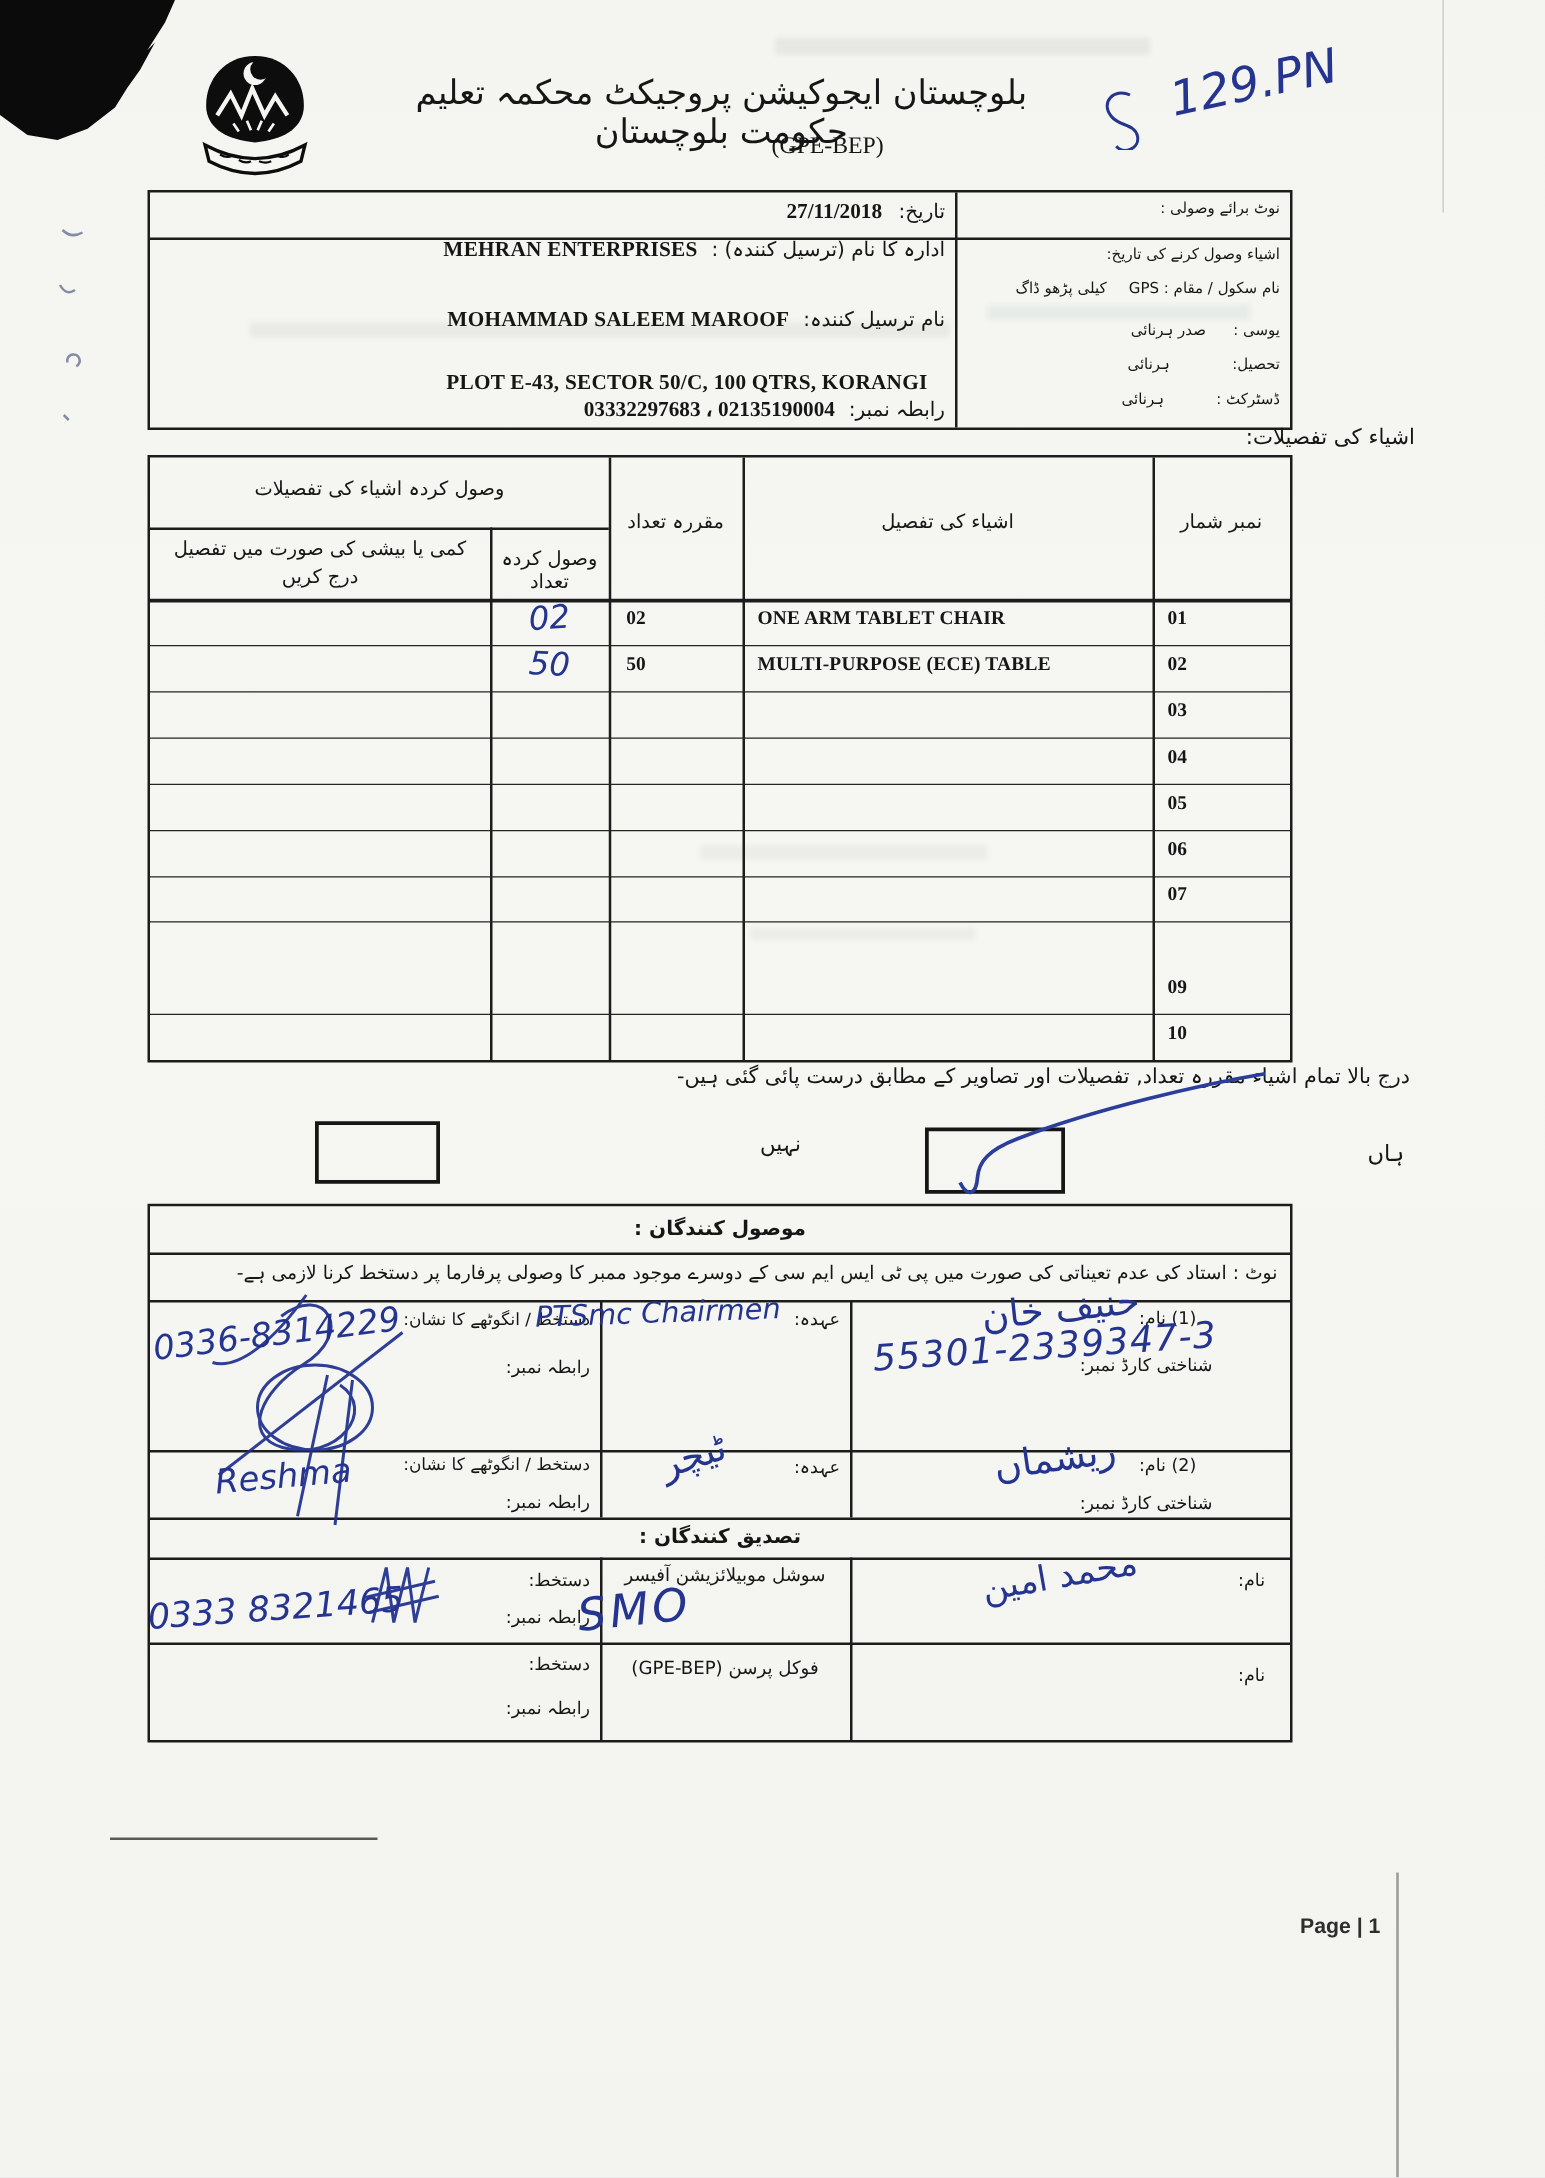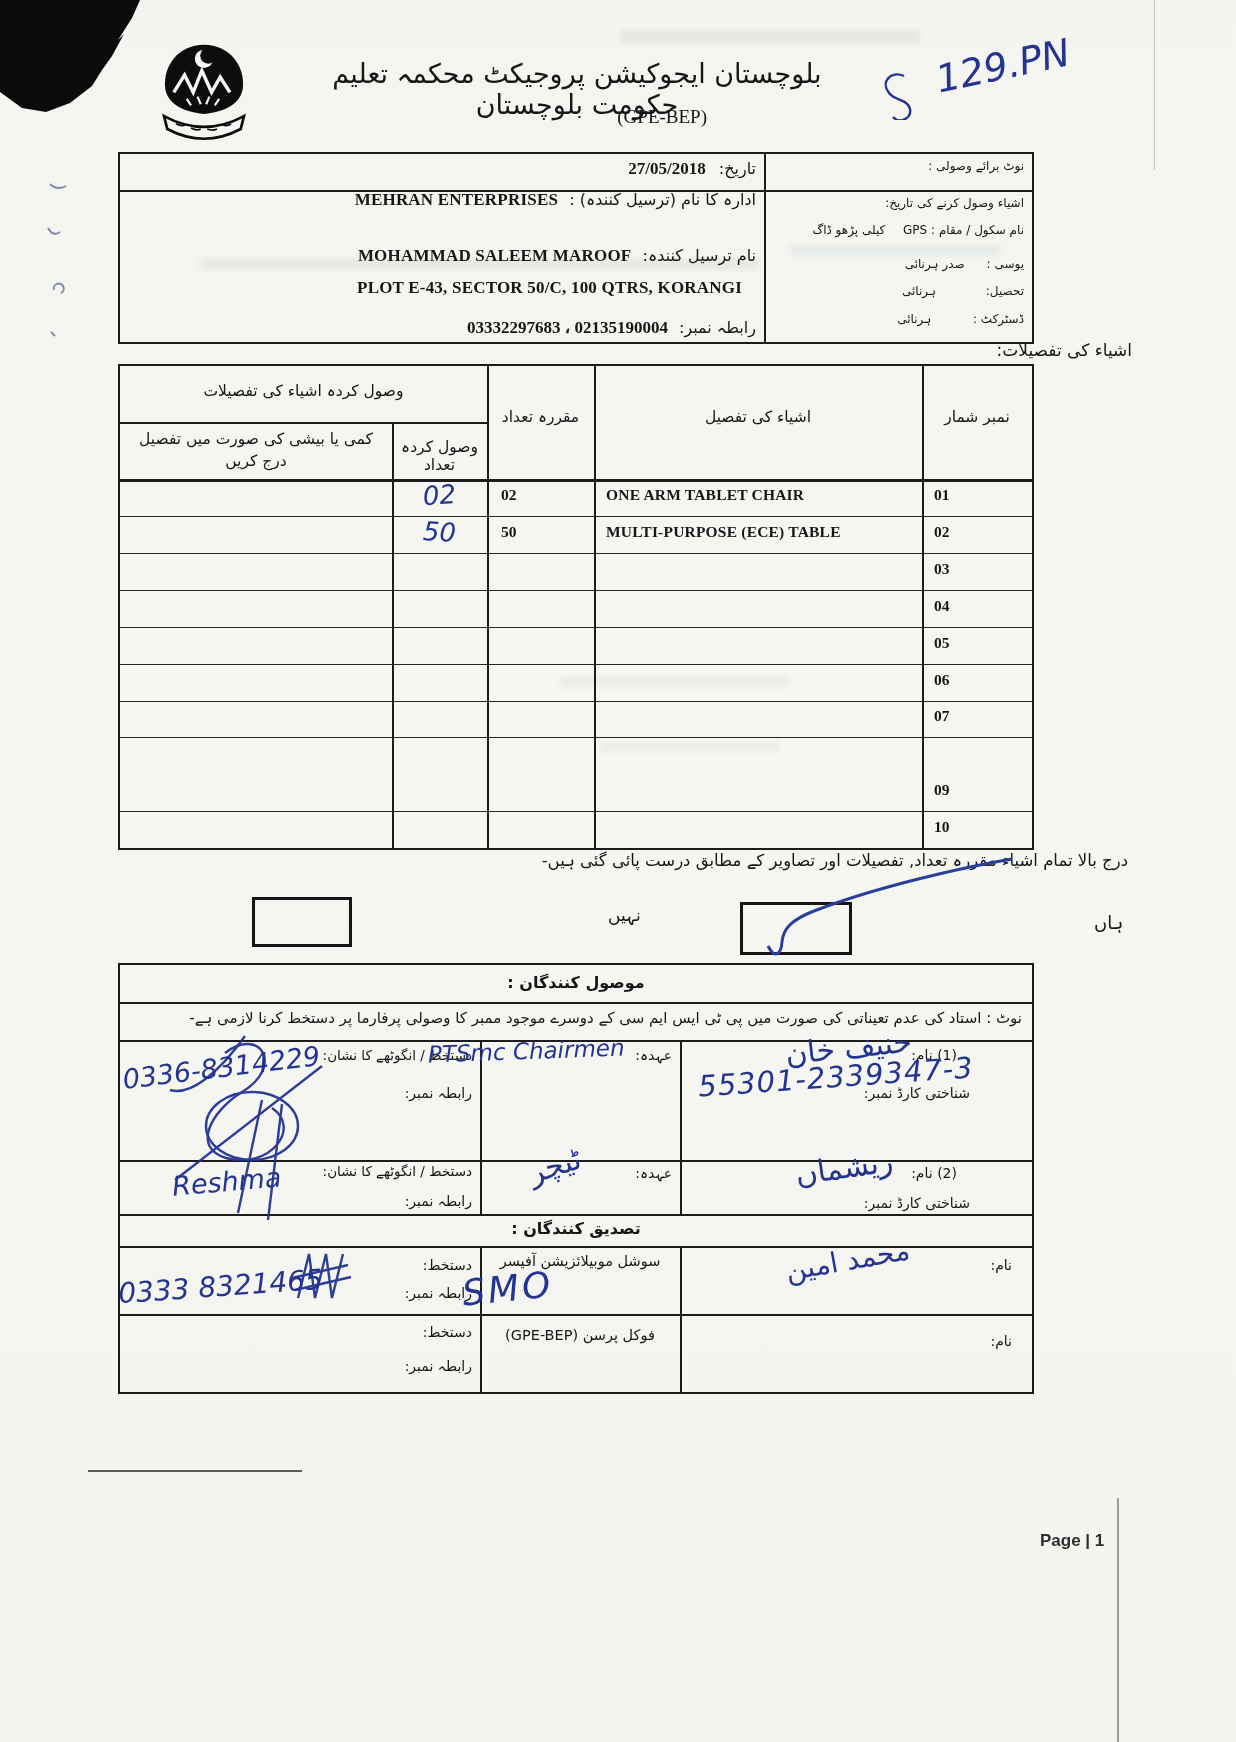--- a/index.html
+++ b/index.html
@@ -99,31 +99,31 @@
   <svg class="abs" style="left:872px;top:68px" width="48" height="52">
     <path d="M32 8 c-13 -6 -24 6 -15 17 c6 8 19 6 21 16 c2 10 -11 15 -17 8" stroke="#24348f" stroke-width="2.4" fill="none"></path>
   </svg>
 
   <div class="abs t1">
     <div class="line vline"></div>
     <div class="line hline"></div>
 
     <div class="lrow" style="top:5px">
       <span class="urdu">تاریخ:</span>
-      <span class="val-en" style="margin-right:8px">27/05/2018</span>
+      <span class="val-en" style="margin-right:8px">27/11/2018</span>
     </div>
     <div class="lrow" style="top:36px">
       <span class="urdu">ادارہ کا نام (ترسیل کنندہ) :</span>
       <span class="val-en" style="margin-right:6px">MEHRAN ENTERPRISES</span>
     </div>
     <div class="lrow" style="top:92px">
       <span class="urdu">نام ترسیل کنندہ:</span>
       <span class="val-en" style="margin-right:6px">MOHAMMAD SALEEM MAROOF</span>
     </div>
-    <div class="lrow" style="top:124px;right:290px">
+    <div class="lrow" style="top:142px;right:290px">
       <span class="val-en">PLOT E-43, SECTOR 50/C, 100 QTRS, KORANGI</span>
     </div>
     <div class="lrow" style="top:163px">
       <span class="urdu">رابطہ نمبر:</span>
       <span class="val-en" style="margin-right:6px;direction:rtl;unicode-bidi:plaintext">03332297683 ، 02135190004</span>
     </div>
 
     <div class="rrow" style="top:5px">نوٹ برائے وصولی :</div>
     <div class="rrow" style="top:42px">اشیاء وصول کرنے کی تاریخ:</div>
     <div class="rrow" style="top:69px">

